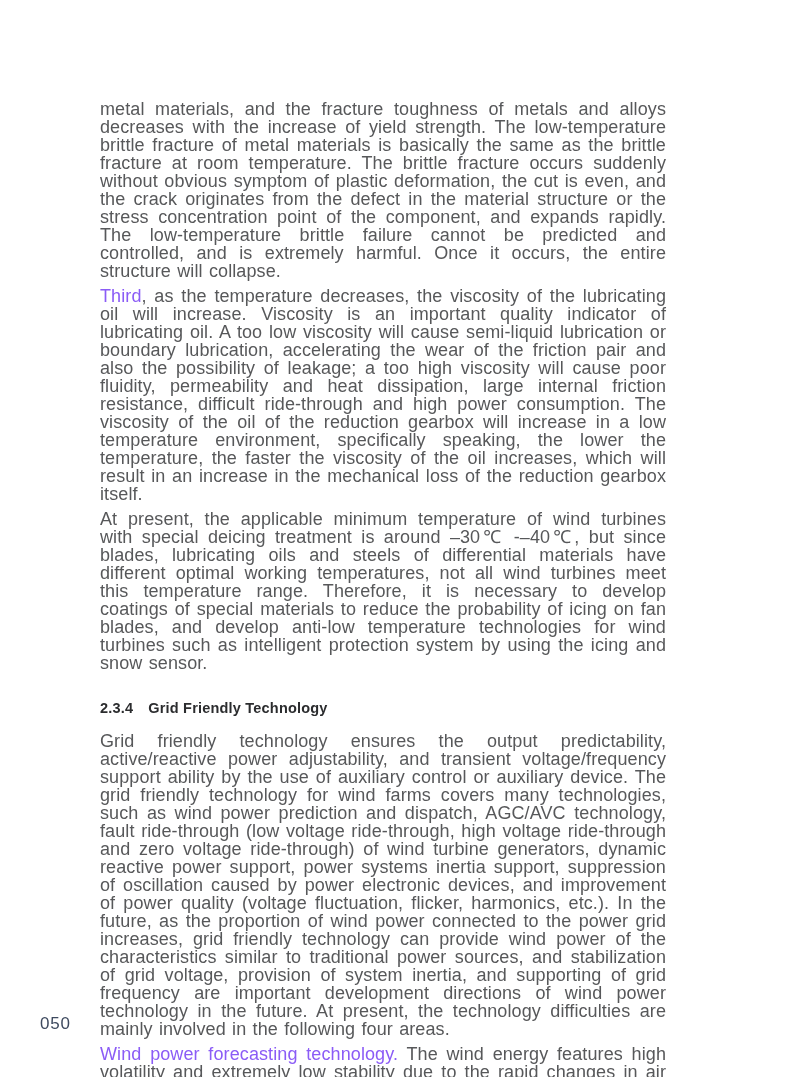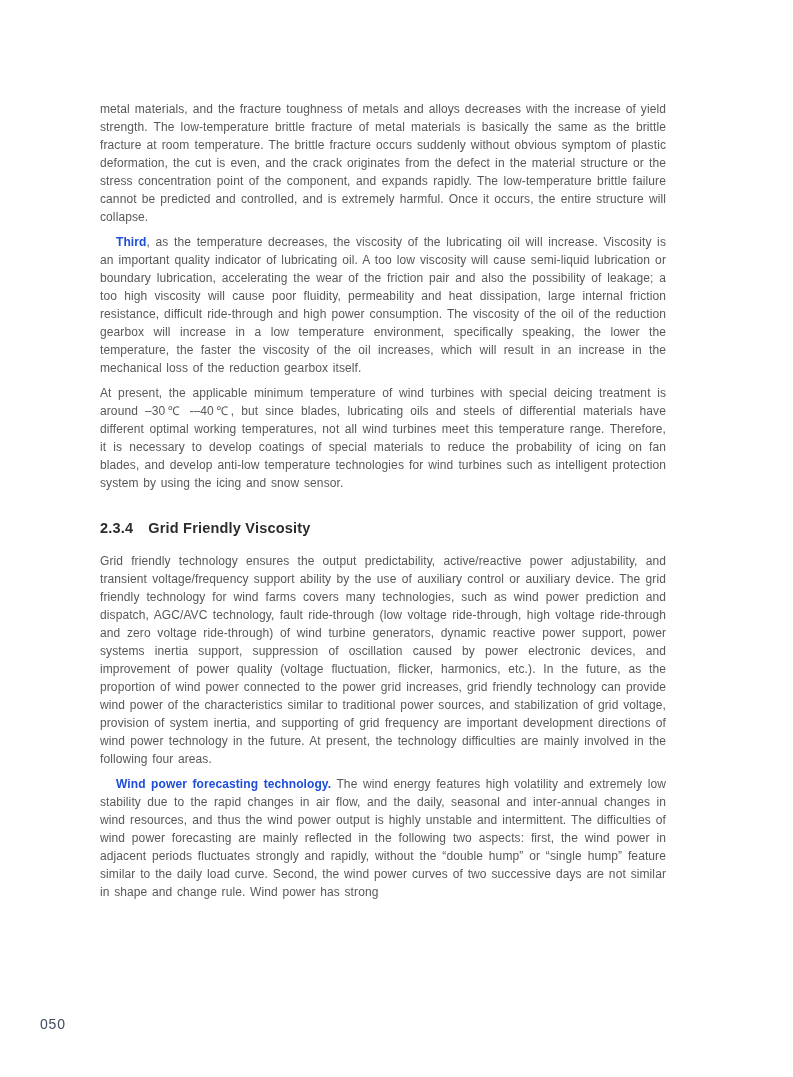--- a/index.html
+++ b/index.html
@@ -20,72 +20,71 @@
     background: #ffffff;
   }
   .text-block {
     position: absolute;
     left: 100px;
     top: 100px;
     width: 566px;
   }
   .body-para {
     margin: 0 0 7px 0;
-    font-size: 12px;
+    font-size: 18px;
     line-height: 18px;
     color: #57585a;
     text-align: justify;
     word-spacing: 1.2px;
     letter-spacing: 0.1px;
   }
   .body-para .lead {
-    font-weight: bold;
-    color: #1d4ed8;
-    margin-left: 16px;
+    font-weight: normal;
+    color: #8b5cf6;
   }
   .section-heading {
     margin: 11px 0 14px 0;
     font-size: 14.5px;
     line-height: 19px;
     font-weight: bold;
     color: #2b2c2e;
     letter-spacing: 0.2px;
   }
   .heading-number {
     display: inline-block;
     margin-right: 15px;
     margin-top: 16px;
   }
   .page-footer {
     position: absolute;
     left: 40px;
     top: 1015px;
   }
   .page-number {
-    font-size: 14px;
+    font-size: 17px;
     line-height: 16px;
     color: #3e4a5f;
     letter-spacing: 0.8px;
   }
 </style>
 </head>
 <body>
 
 <div class="page">
 
   <main class="text-block">
 
     <p class="body-para">metal materials, and the fracture toughness of metals and alloys decreases with the increase of yield strength. The low-temperature brittle fracture of metal materials is basically the same as the brittle fracture at room temperature. The brittle fracture occurs suddenly without obvious symptom of plastic deformation, the cut is even, and the crack originates from the defect in the material structure or the stress concentration point of the component, and expands rapidly. The low-temperature brittle failure cannot be predicted and controlled, and is extremely harmful. Once it occurs, the entire structure will collapse.</p>
 
     <p class="body-para"><span class="lead">Third</span><span>, as the temperature decreases, the viscosity of the lubricating oil will increase. Viscosity is an important quality indicator of lubricating oil. A too low viscosity will cause semi-liquid lubrication or boundary lubrication, accelerating the wear of the friction pair and also the possibility of leakage; a too high viscosity will cause poor fluidity, permeability and heat dissipation, large internal friction resistance, difficult ride-through and high power consumption. The viscosity of the oil of the reduction gearbox will increase in a low temperature environment, specifically speaking, the lower the temperature, the faster the viscosity of the oil increases, which will result in an increase in the mechanical loss of the reduction gearbox itself.</span></p>
 
     <p class="body-para">At present, the applicable minimum temperature of wind turbines with special deicing treatment is around –30℃ -–40℃, but since blades, lubricating oils and steels of differential materials have different optimal working temperatures, not all wind turbines meet this temperature range. Therefore, it is necessary to develop coatings of special materials to reduce the probability of icing on fan blades, and develop anti-low temperature technologies for wind turbines such as intelligent protection system by using the icing and snow sensor.</p>
 
     <h2 class="section-heading">
-      <span class="heading-number">2.3.4</span><span class="heading-title">Grid Friendly Viscosity</span>
+      <span class="heading-number">2.3.4</span><span class="heading-title">Grid Friendly Technology</span>
     </h2>
 
     <p class="body-para">Grid friendly technology ensures the output predictability, active/reactive power adjustability, and transient voltage/frequency support ability by the use of auxiliary control or auxiliary device. The grid friendly technology for wind farms covers many technologies, such as wind power prediction and dispatch, AGC/AVC technology, fault ride-through (low voltage ride-through, high voltage ride-through and zero voltage ride-through) of wind turbine generators, dynamic reactive power support, power systems inertia support, suppression of oscillation caused by power electronic devices, and improvement of power quality (voltage fluctuation, flicker, harmonics, etc.). In the future, as the proportion of wind power connected to the power grid increases, grid friendly technology can provide wind power of the characteristics similar to traditional power sources, and stabilization of grid voltage, provision of system inertia, and supporting of grid frequency are important development directions of wind power technology in the future. At present, the technology difficulties are mainly involved in the following four areas.</p>
 
     <p class="body-para"><span class="lead">Wind power forecasting technology.</span><span> The wind energy features high volatility and extremely low stability due to the rapid changes in air flow, and the daily, seasonal and inter-annual changes in wind resources, and thus the wind power output is highly unstable and intermittent. The difficulties of wind power forecasting are mainly reflected in the following two aspects: first, the wind power in adjacent periods fluctuates strongly and rapidly, without the “double hump” or “single hump” feature similar to the daily load curve. Second, the wind power curves of two successive days are not similar in shape and change rule. Wind power has strong</span></p>
 
   </main>
 
   <footer class="page-footer">
     <span class="page-number">050</span>

